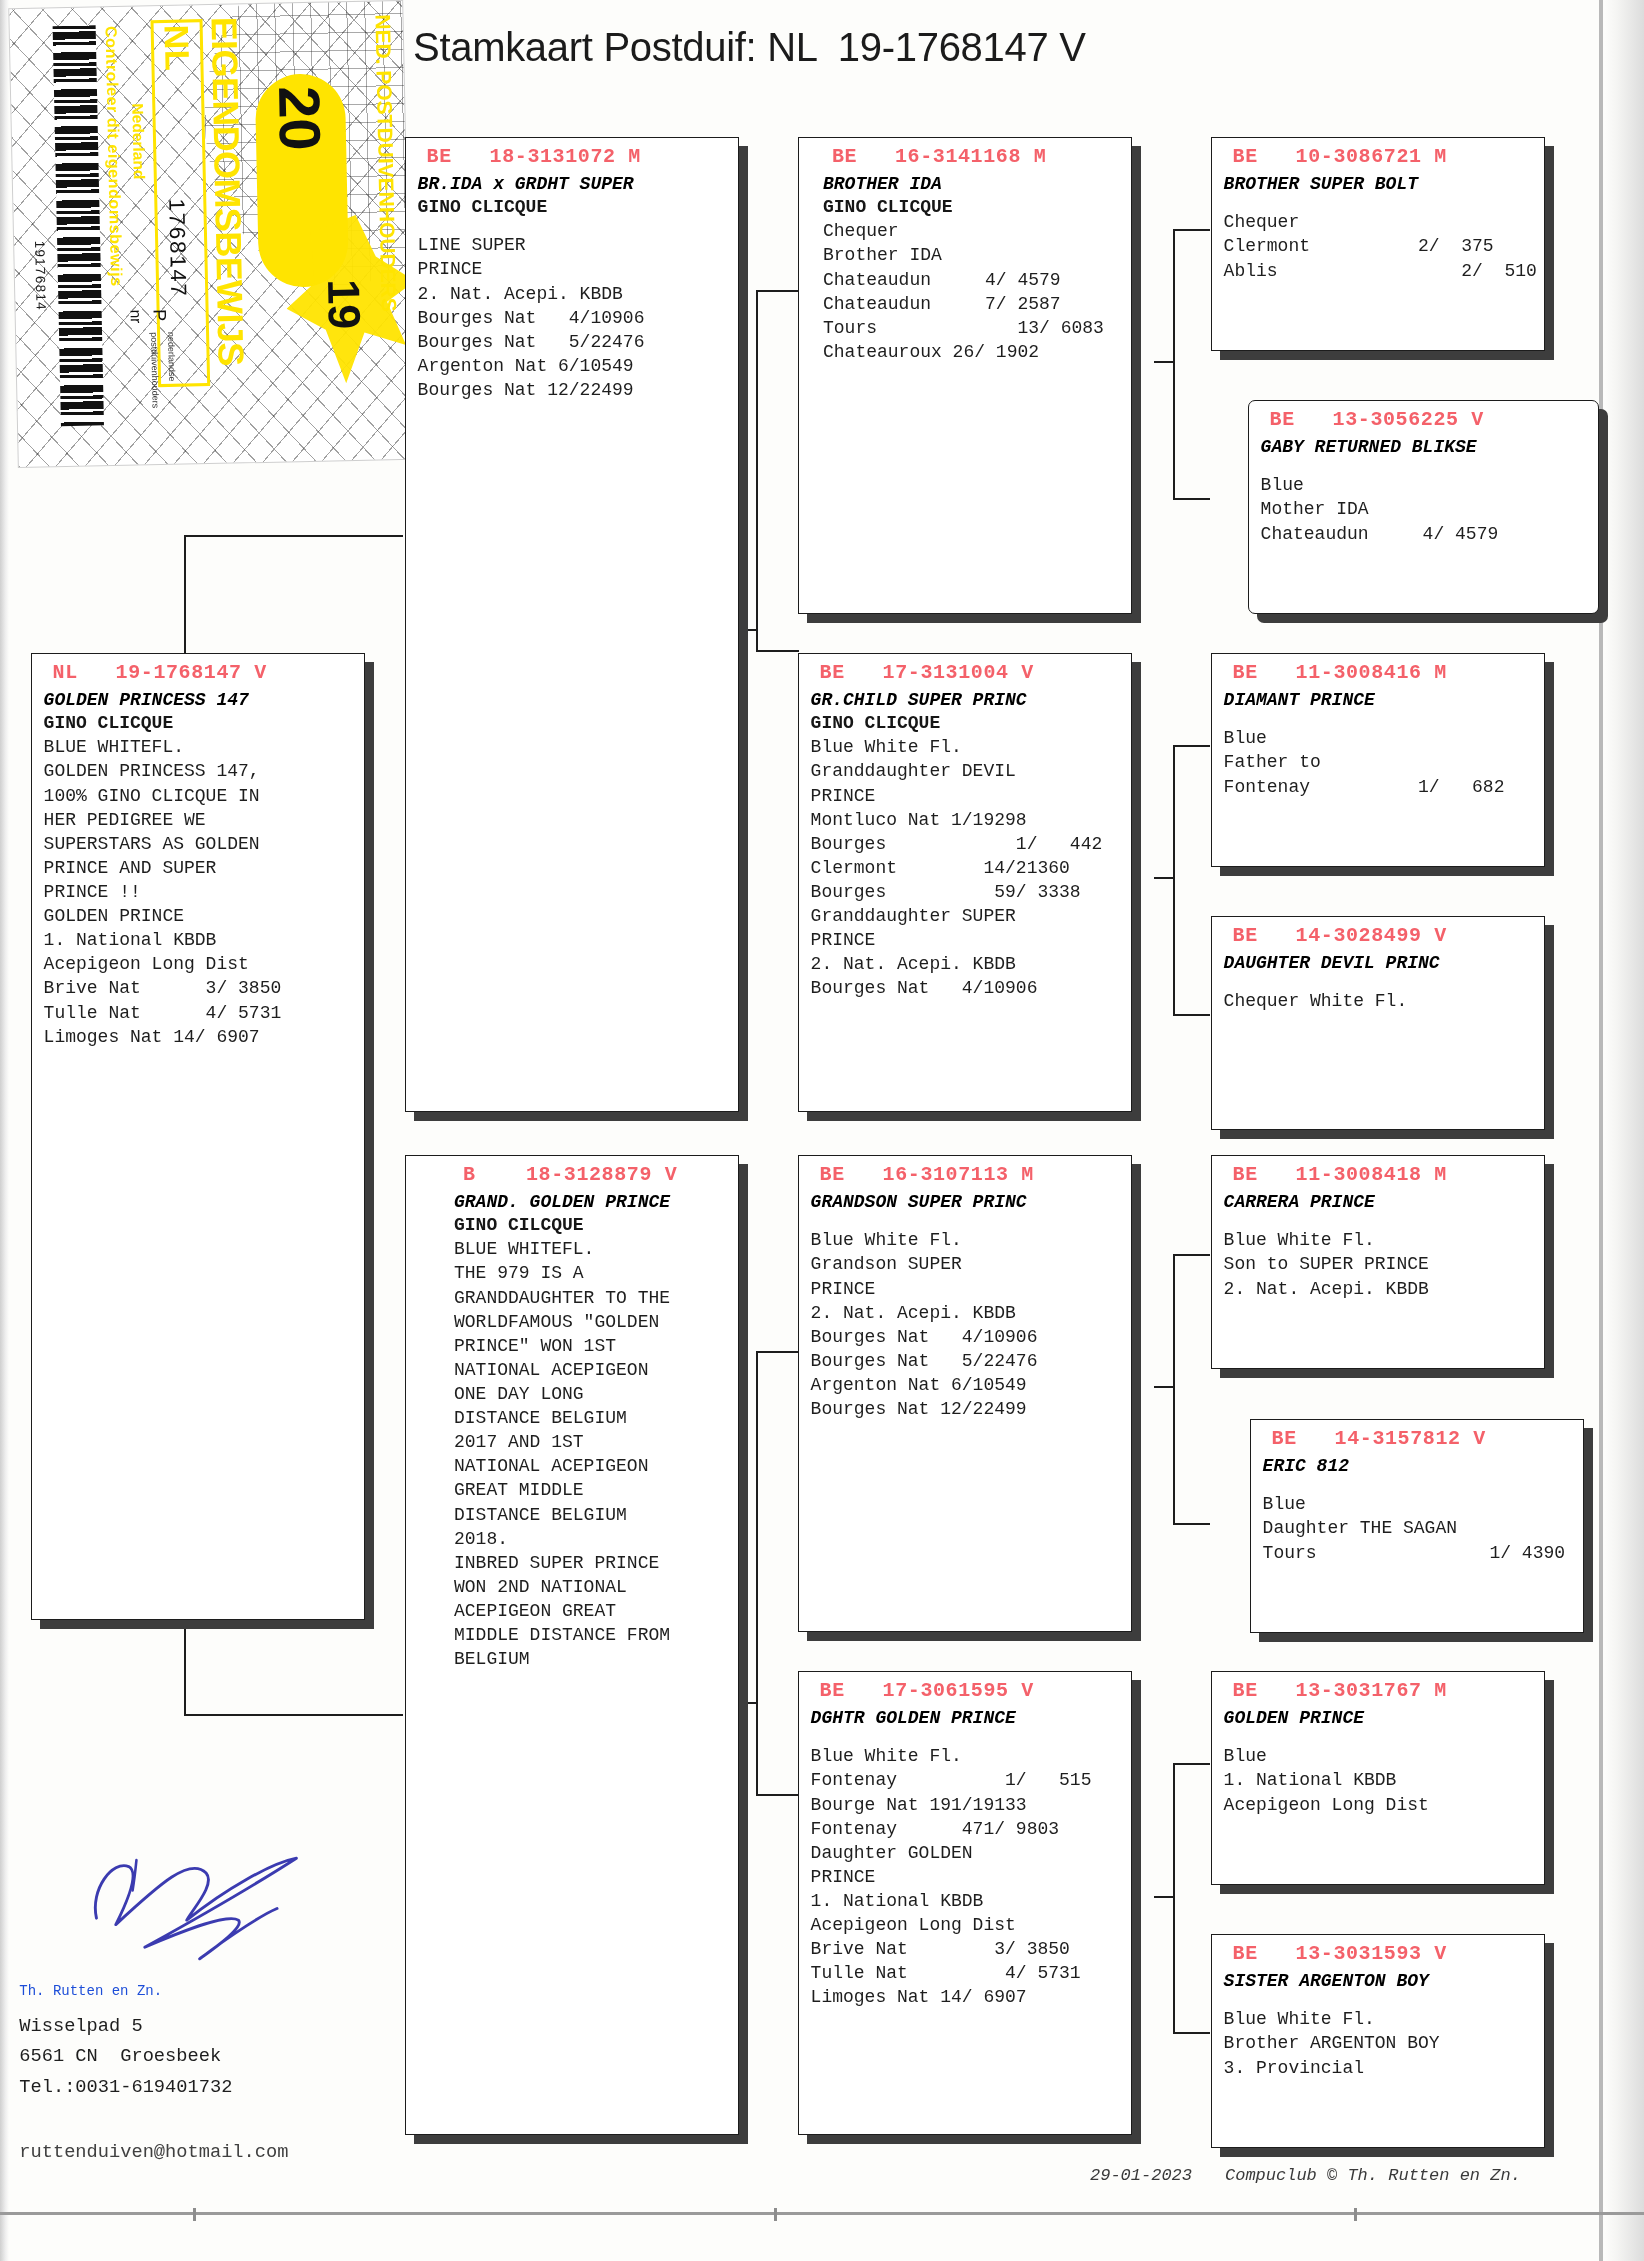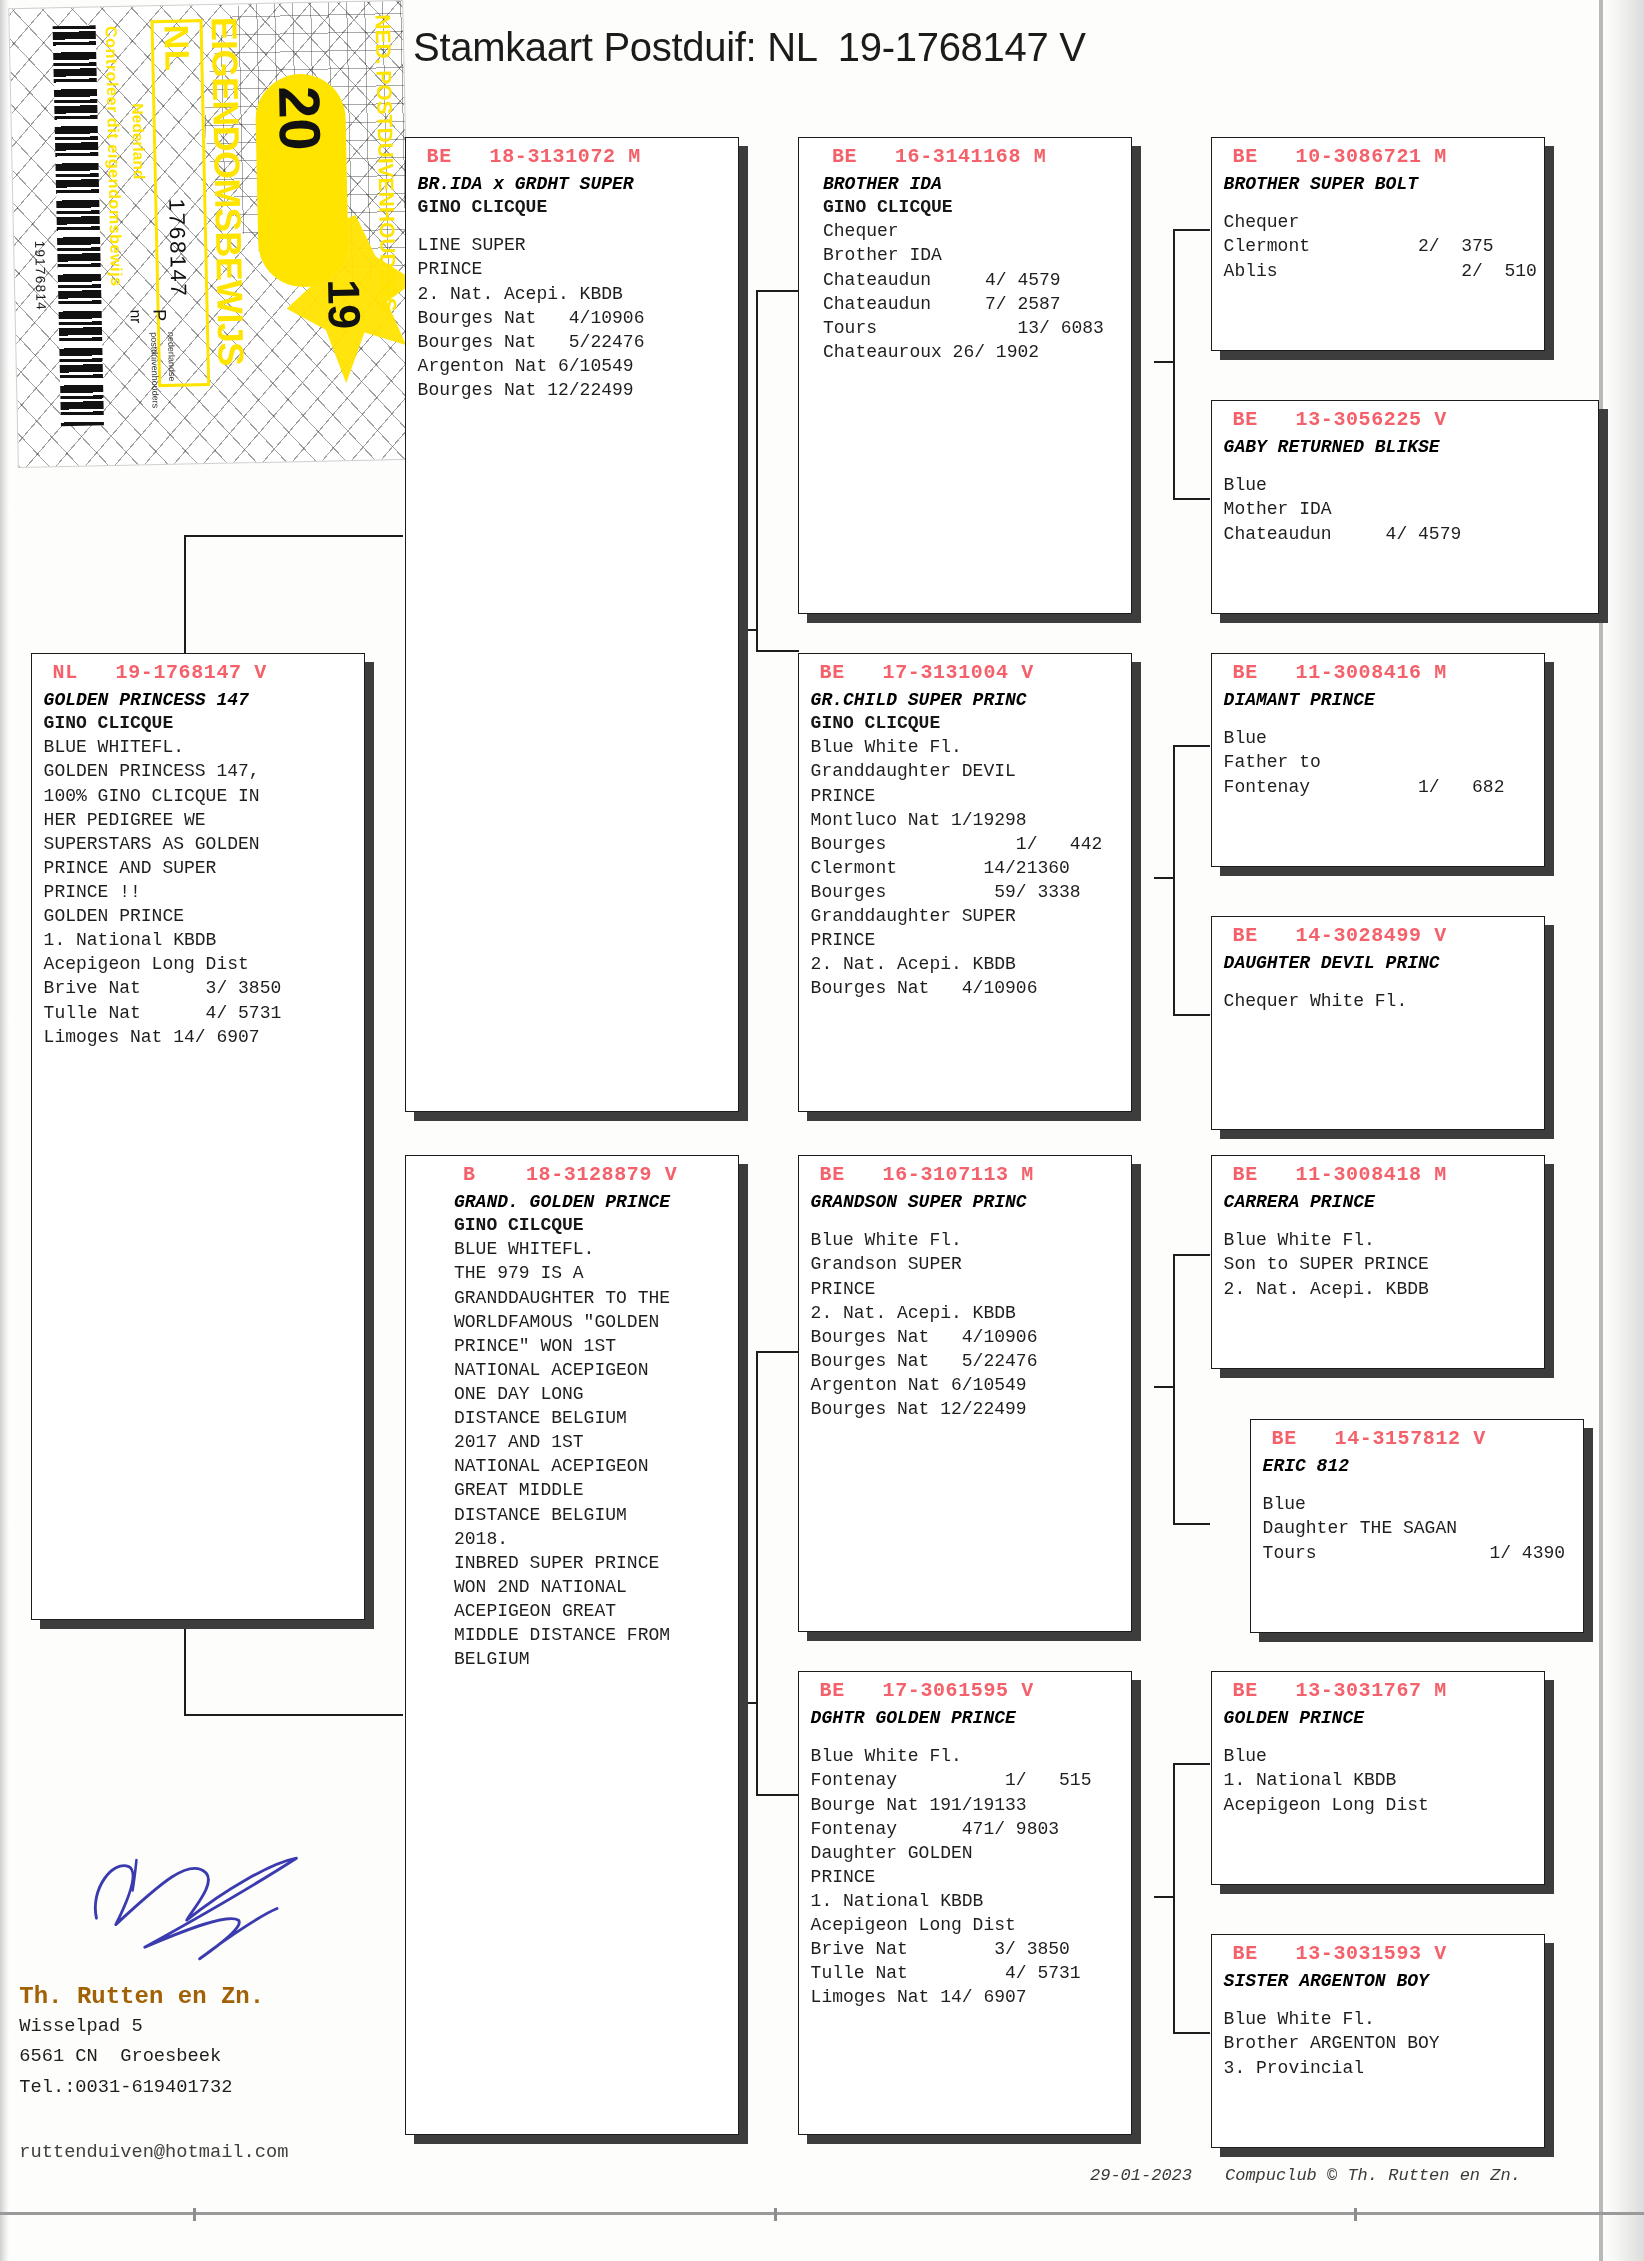--- a/index.html
+++ b/index.html
@@ -212,21 +212,21 @@
   
   .conn { position:absolute; background:#1d1d1d; }
 
   
   .sig {
     position:absolute; left:77px; top:1844px;
     width:284px; height:129px;
   }
   .breeder-name {
     position:absolute; left:19.3px; top:1983px;
-    font-size:24px; font-weight:700; color:#a16207; white-space:pre;
+    font-size:14px; font-weight:400; color:#1d4ed8; white-space:pre;
   }
   .breeder-l1 { position:absolute; left:19.3px; top:2015px; font-size:18.7px; color:#1e1e1e; white-space:pre; }
   .breeder-l2 { position:absolute; left:19.3px; top:2045px; font-size:18.7px; color:#1e1e1e; white-space:pre; }
   .breeder-l3 { position:absolute; left:19.3px; top:2076px; font-size:18.7px; color:#1e1e1e; white-space:pre; }
   .breeder-mail { position:absolute; left:19.3px; top:2141px; font-size:18.7px; color:#404040; white-space:pre; }
 
   .foot-date {
     position:absolute; left:1090px; top:2166px;
     font-size:17px; font-style:italic; color:#3a3a3a; white-space:pre;
   }
@@ -372,21 +372,21 @@
     <div class="ring">BE   10-3086721 M</div>
     <div class="cname">BROTHER SUPER BOLT</div>
     <div class="cspacer"></div>
     <div>
       <div class="cline">Chequer</div>
       <div class="cline">Clermont          2/  375</div>
       <div class="cline">Ablis                 2/  510</div>
     </div>
   </div>
 
-  <div class="card" style="left:1211px; top:400px; width:388px; height:214px;">
+  <div class="card" style="left:1248px; top:400px; width:351px; height:214px;border-radius:7px;">
     <div class="ring">BE   13-3056225 V</div>
     <div class="cname">GABY RETURNED BLIKSE</div>
     <div class="cspacer"></div>
     <div>
       <div class="cline">Blue</div>
       <div class="cline">Mother IDA</div>
       <div class="cline">Chateaudun     4/ 4579</div>
     </div>
   </div>
 

